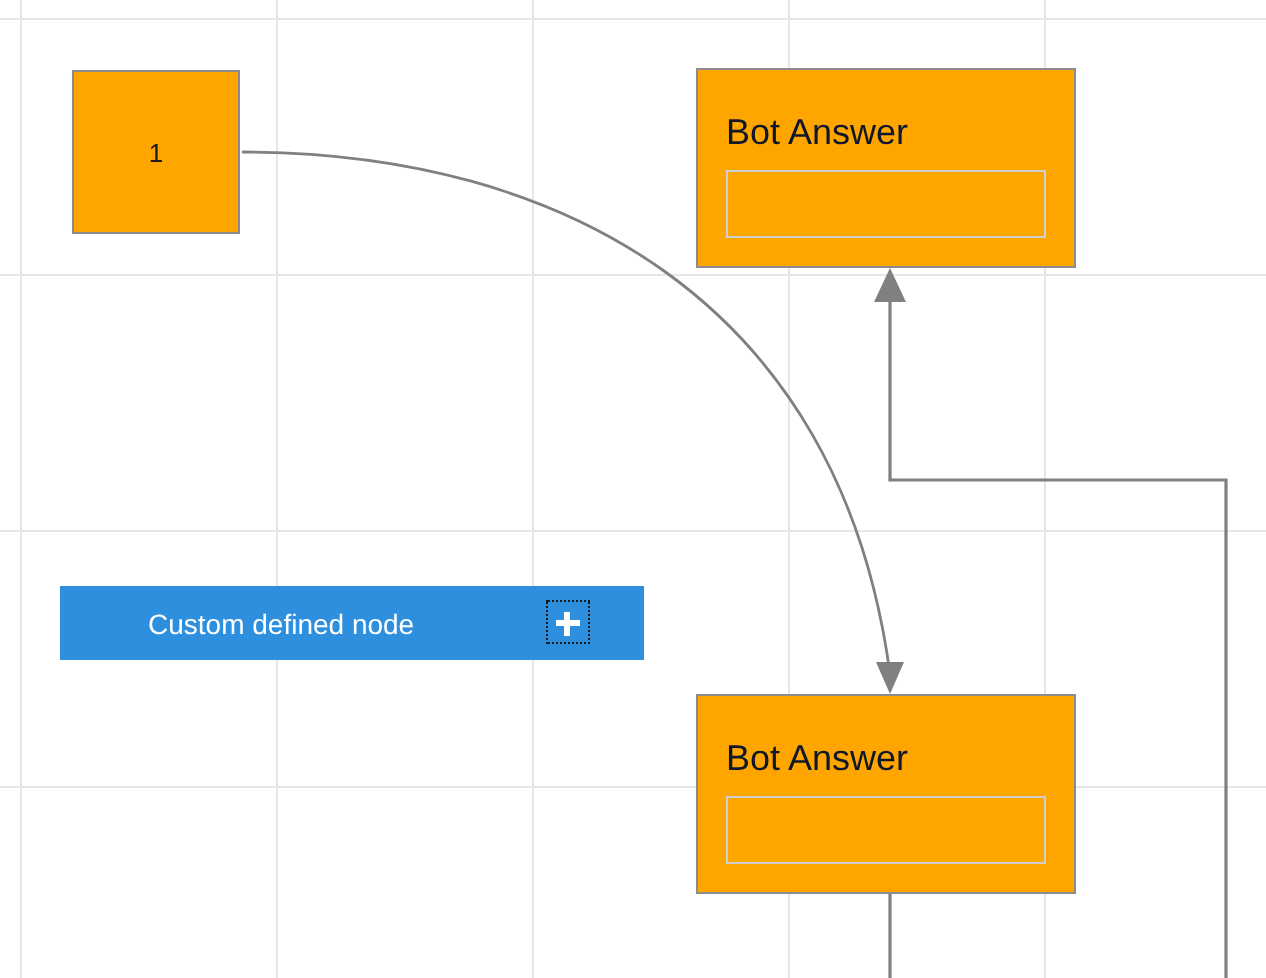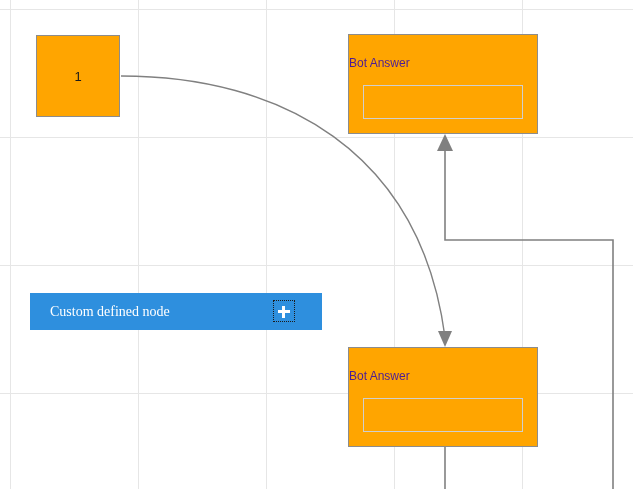--- a/index.html
+++ b/index.html
@@ -59,24 +59,24 @@
     align-items: center;
     justify-content: center;
   }
   .node-start-label {
     font-size: 13px;
     color: #1a1a1a;
     line-height: 1;
   }
   .node-title {
     position: absolute;
-    left: 0;
+    left: 14px;
     top: 22px;
-    font-size: 12px;
-    color: #4c1d95;
+    font-size: 18px;
+    color: #0f172a;
     line-height: 1;
     white-space: nowrap;
   }
   .node-slot {
     position: absolute;
     left: 14px;
     right: 14px;
     top: 50px;
     height: 34px;
     box-sizing: border-box;
@@ -89,26 +89,25 @@
     left: 30px;
     top: 293px;
     width: 292px;
     height: 37px;
     background: #2E8FDE;
     display: flex;
     align-items: center;
     box-sizing: border-box;
   }
   .palette-label {
-    margin-left: 20px;
+    margin-left: 44px;
     color: #ffffff;
     font-size: 14px;
     line-height: 1;
     white-space: nowrap;
-    font-family: Liberation Serif, serif;
   }
   .palette-add {
     position: absolute;
     right: 27px;
     top: 7px;
     width: 22px;
     height: 22px;
     box-sizing: border-box;
     border: 1px dotted #1b1b1b;
     display: flex;

